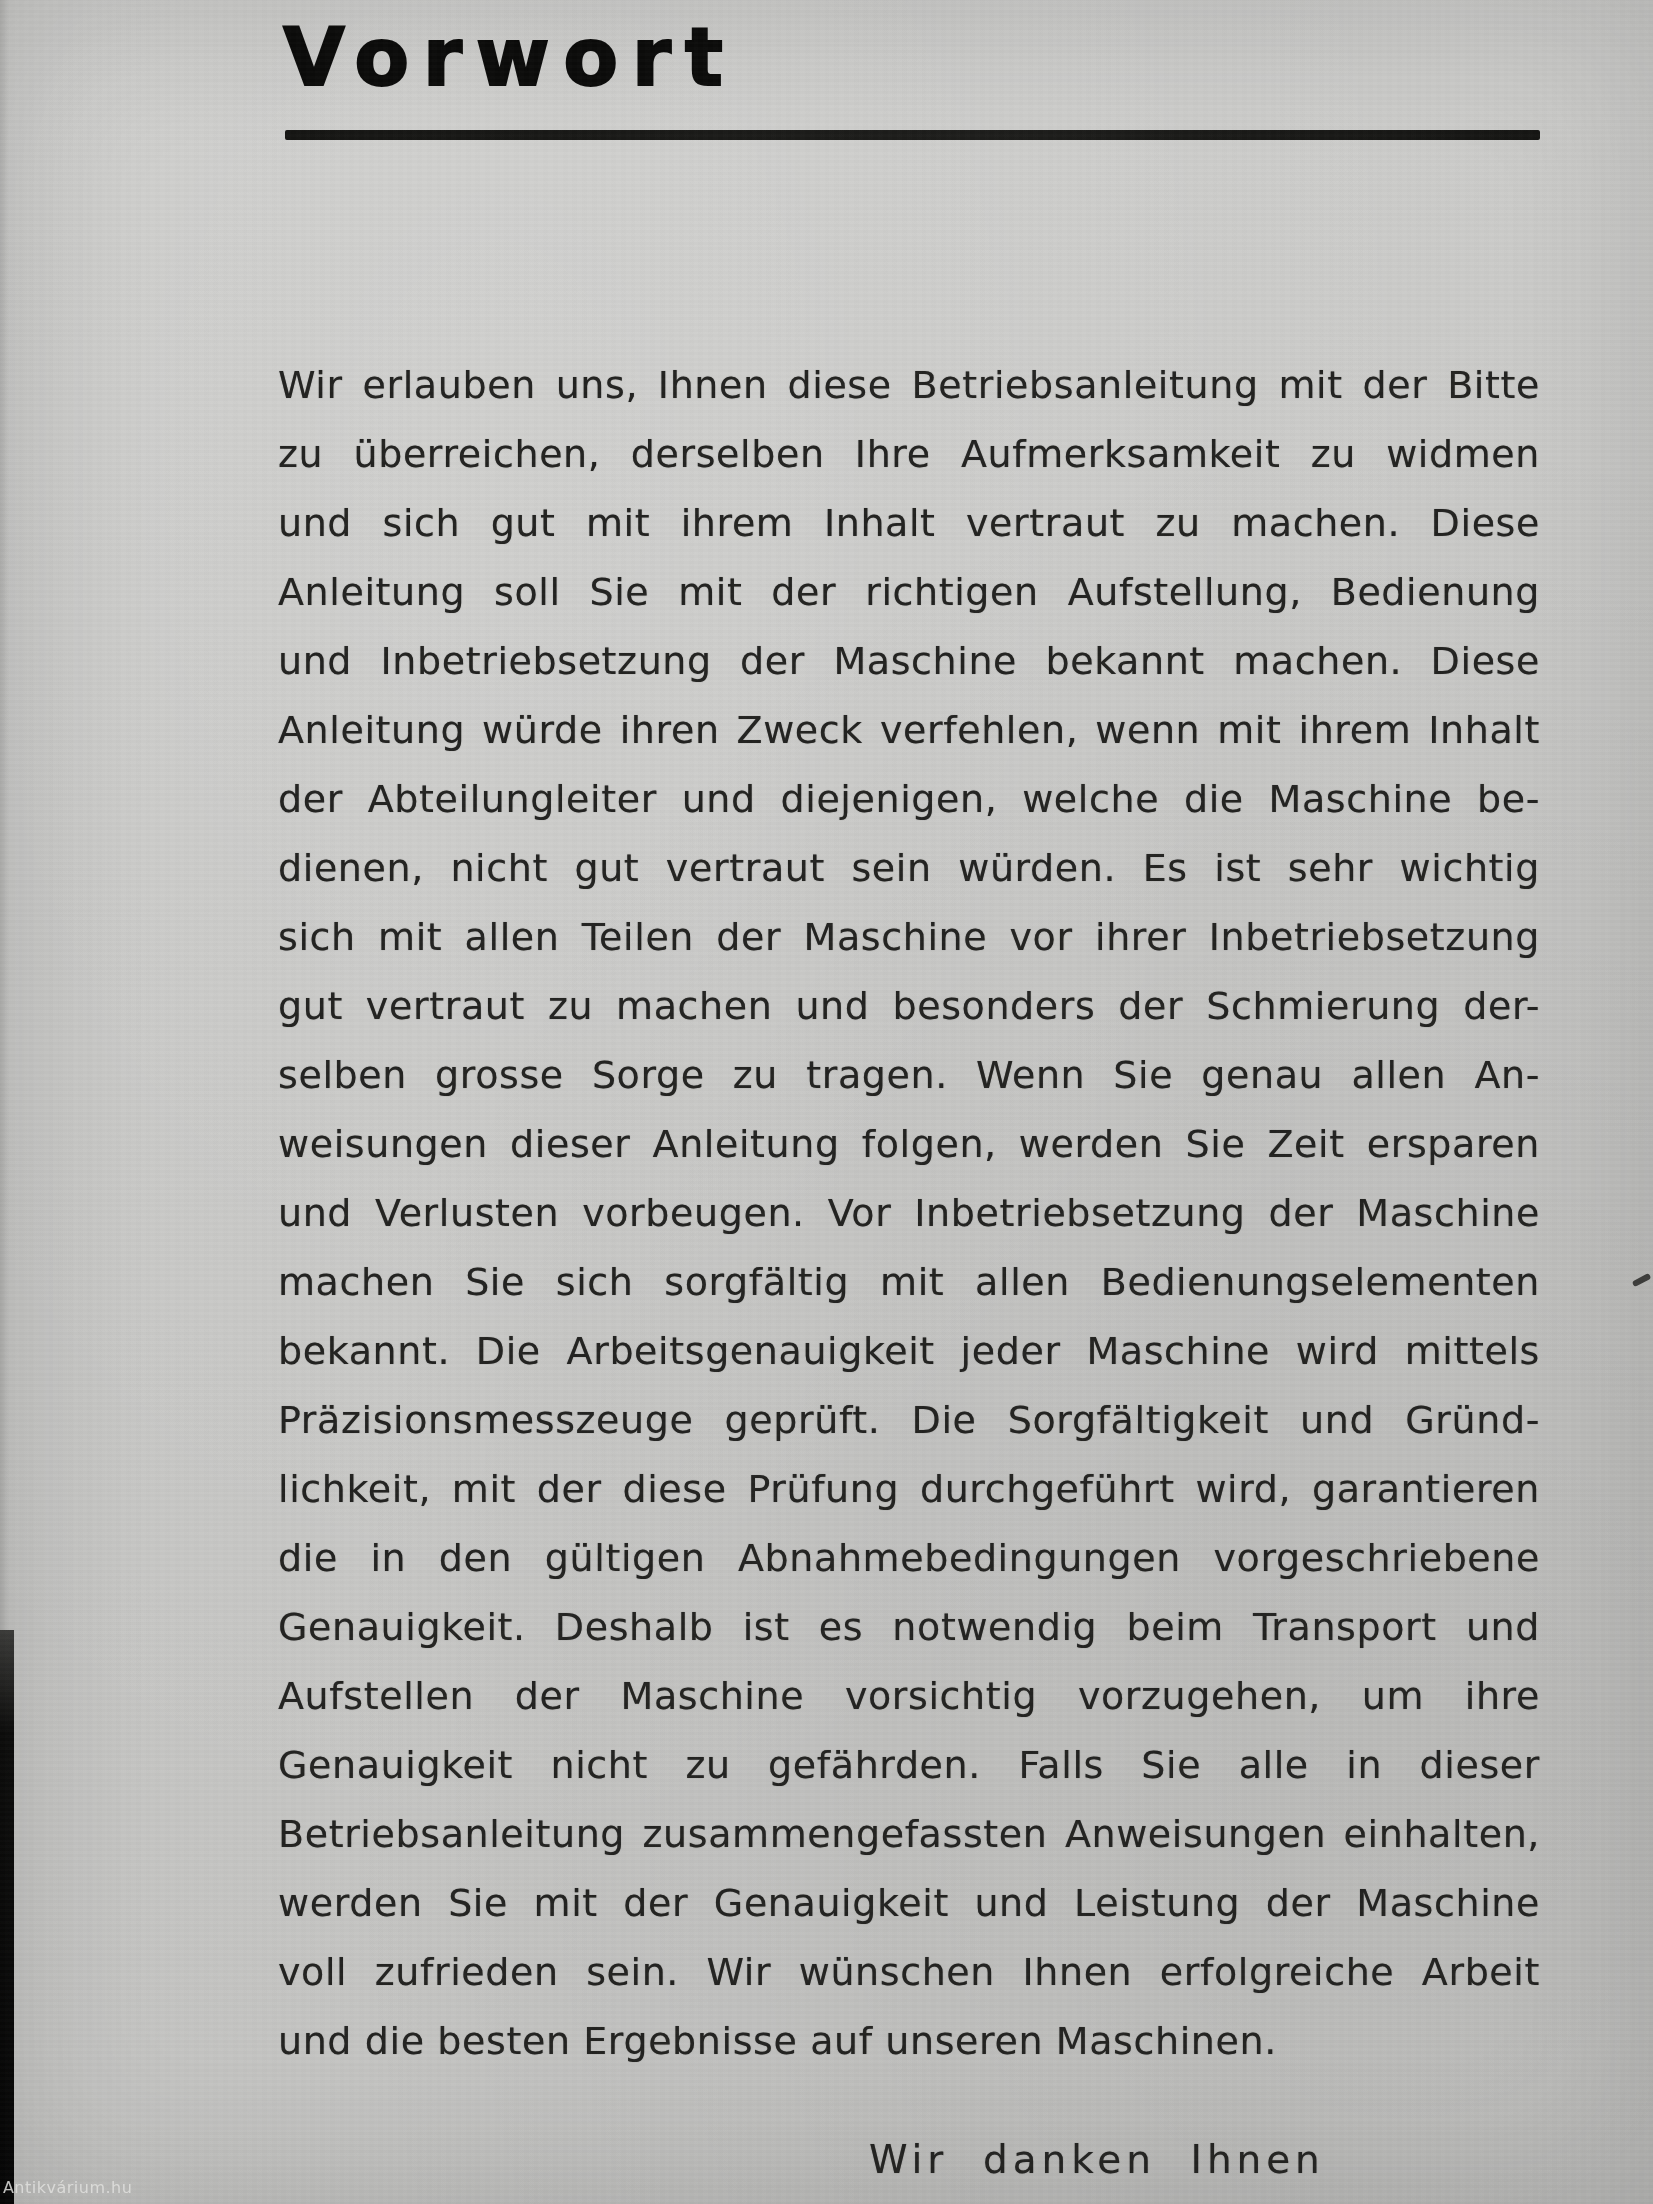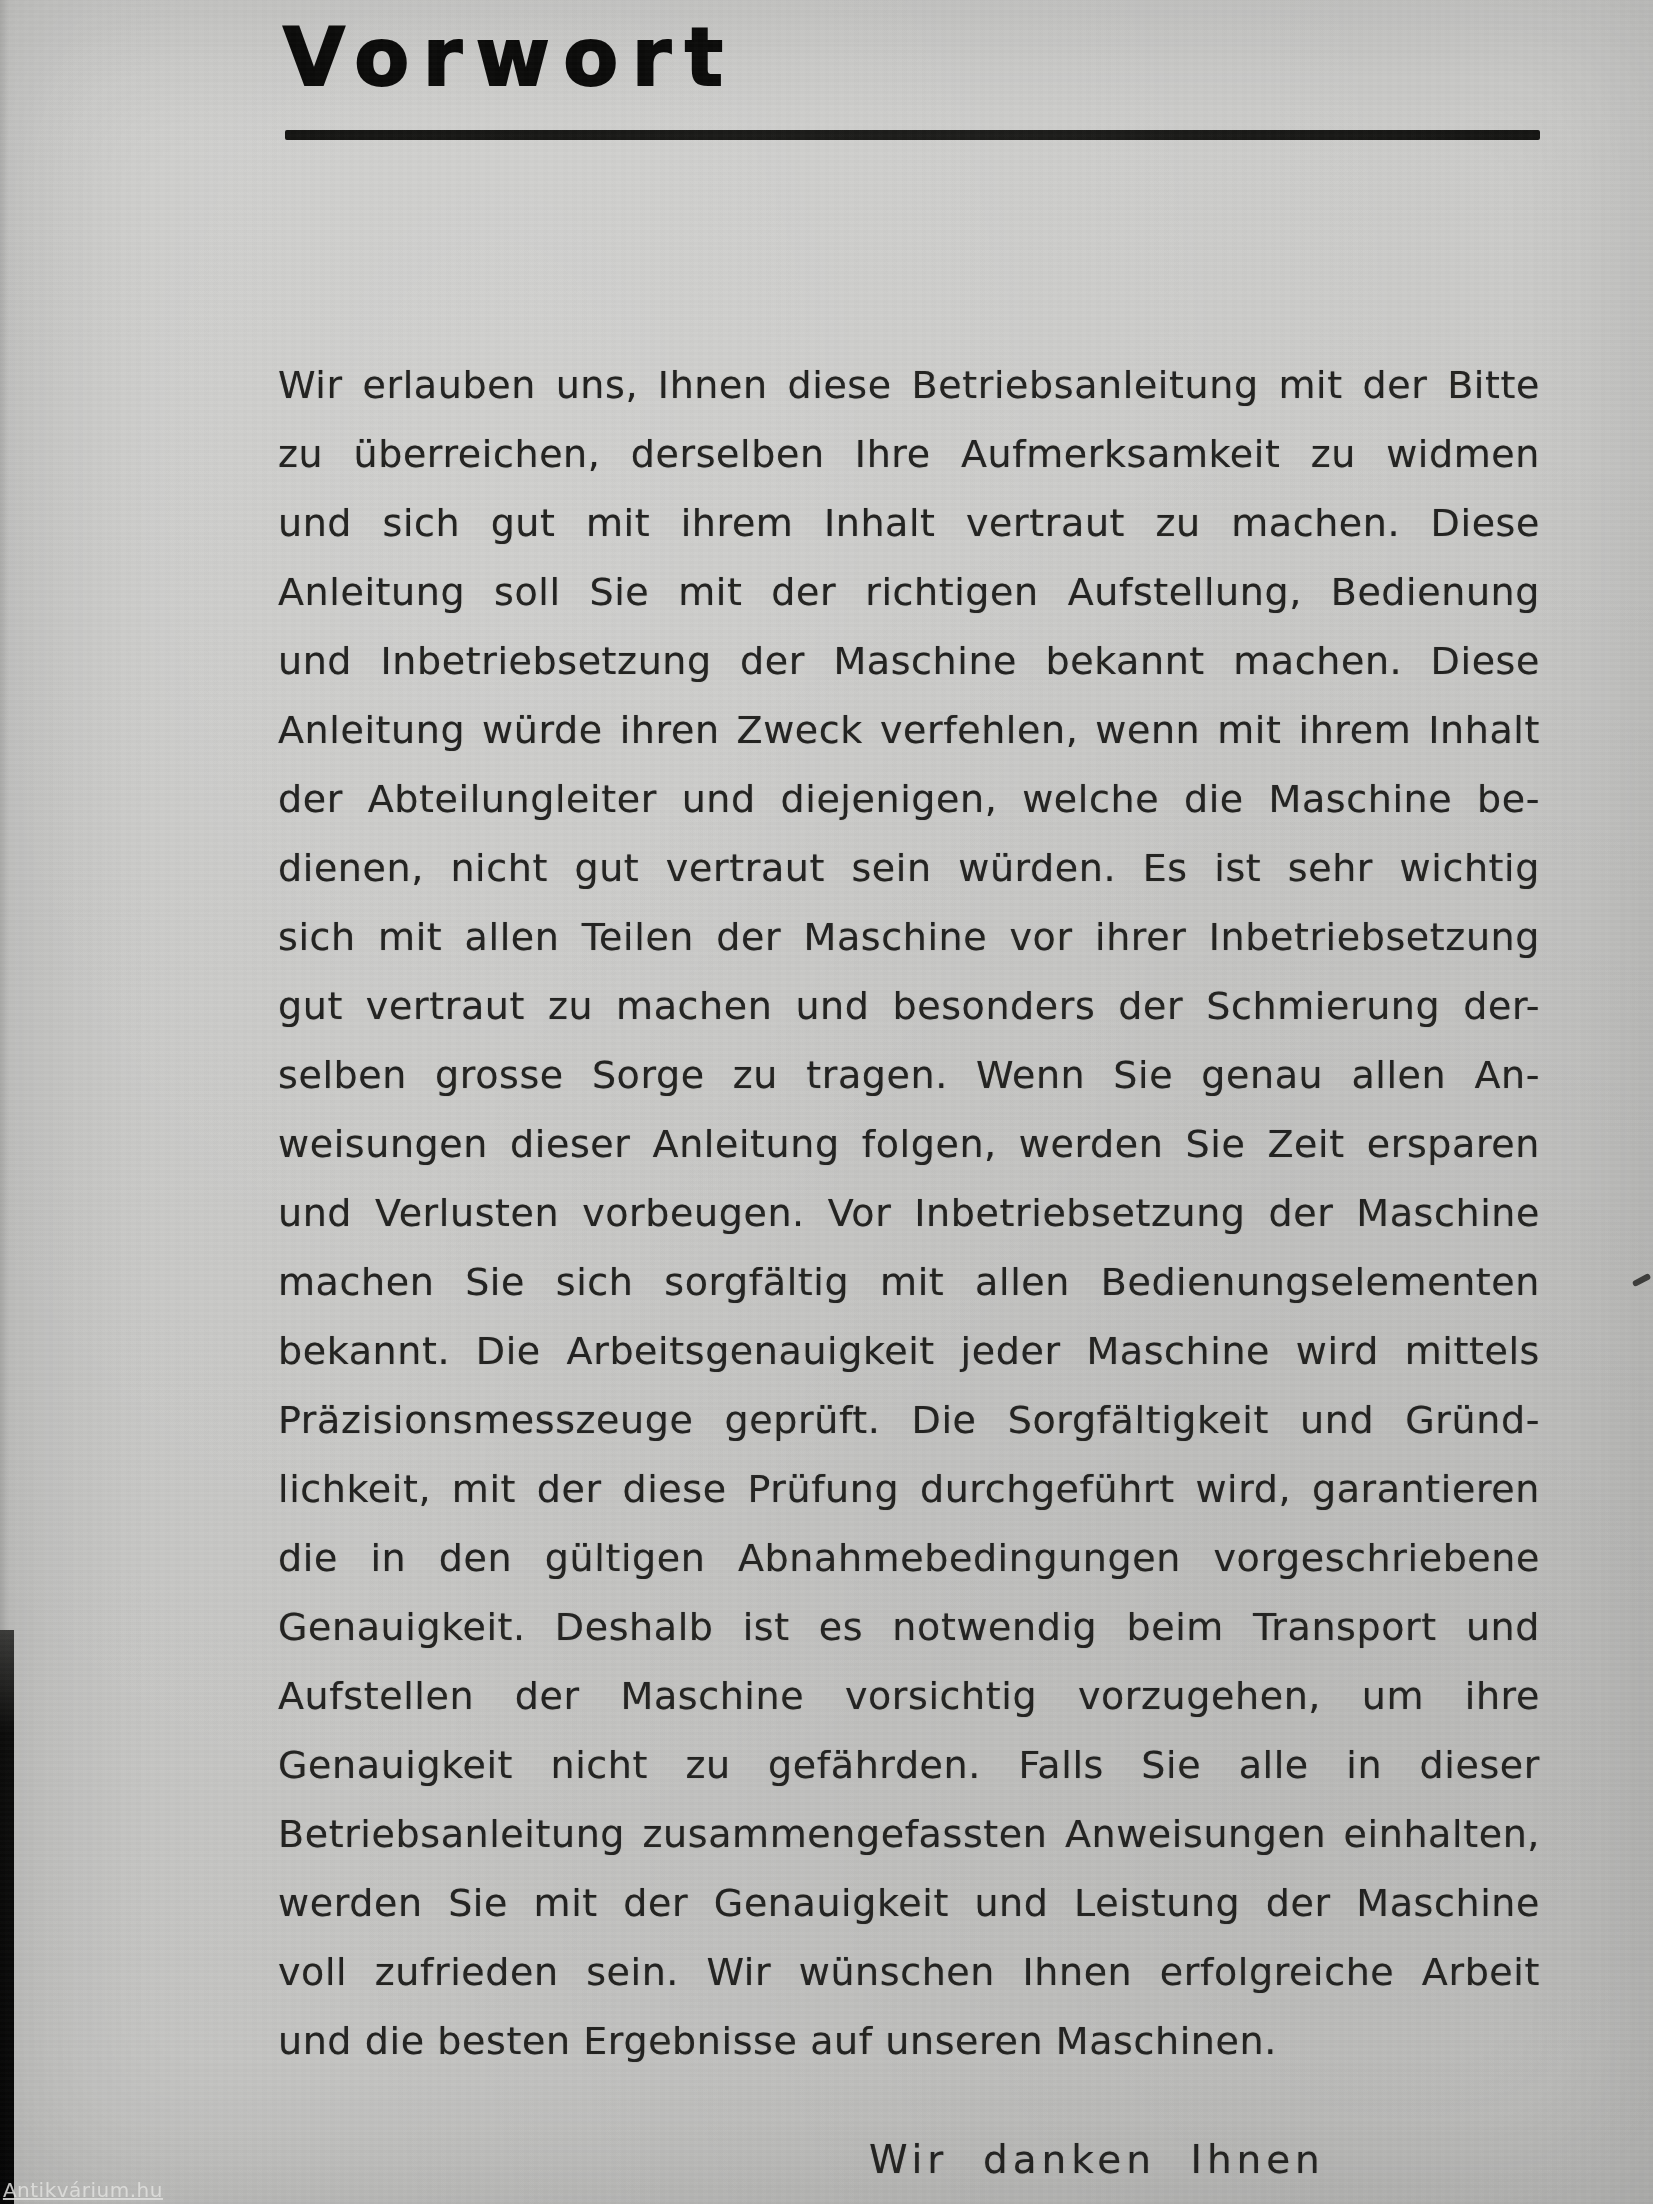--- a/index.html
+++ b/index.html
@@ -101,24 +101,23 @@
     width: 9.7px;
     height: 1654px;
     background: linear-gradient(90deg, rgba(0,0,0,0.10), rgba(0,0,0,0));
   }
 
   .watermark {
     position: absolute;
     left: 2.9px;
     top: 2178px;
     color: rgba(225,225,222,0.85);
-    font-size: 20px;
+    font-size: 16px;
     letter-spacing: 0.5px;
     z-index: 3;
-    text-decoration: underline;
   }
 
   .speck {
     position: absolute;
     left: 1632px;
     top: 1277px;
     width: 19.4px;
     height: 5.8px;
     background: #3c3c3a;
     border-radius: 2.9px;

